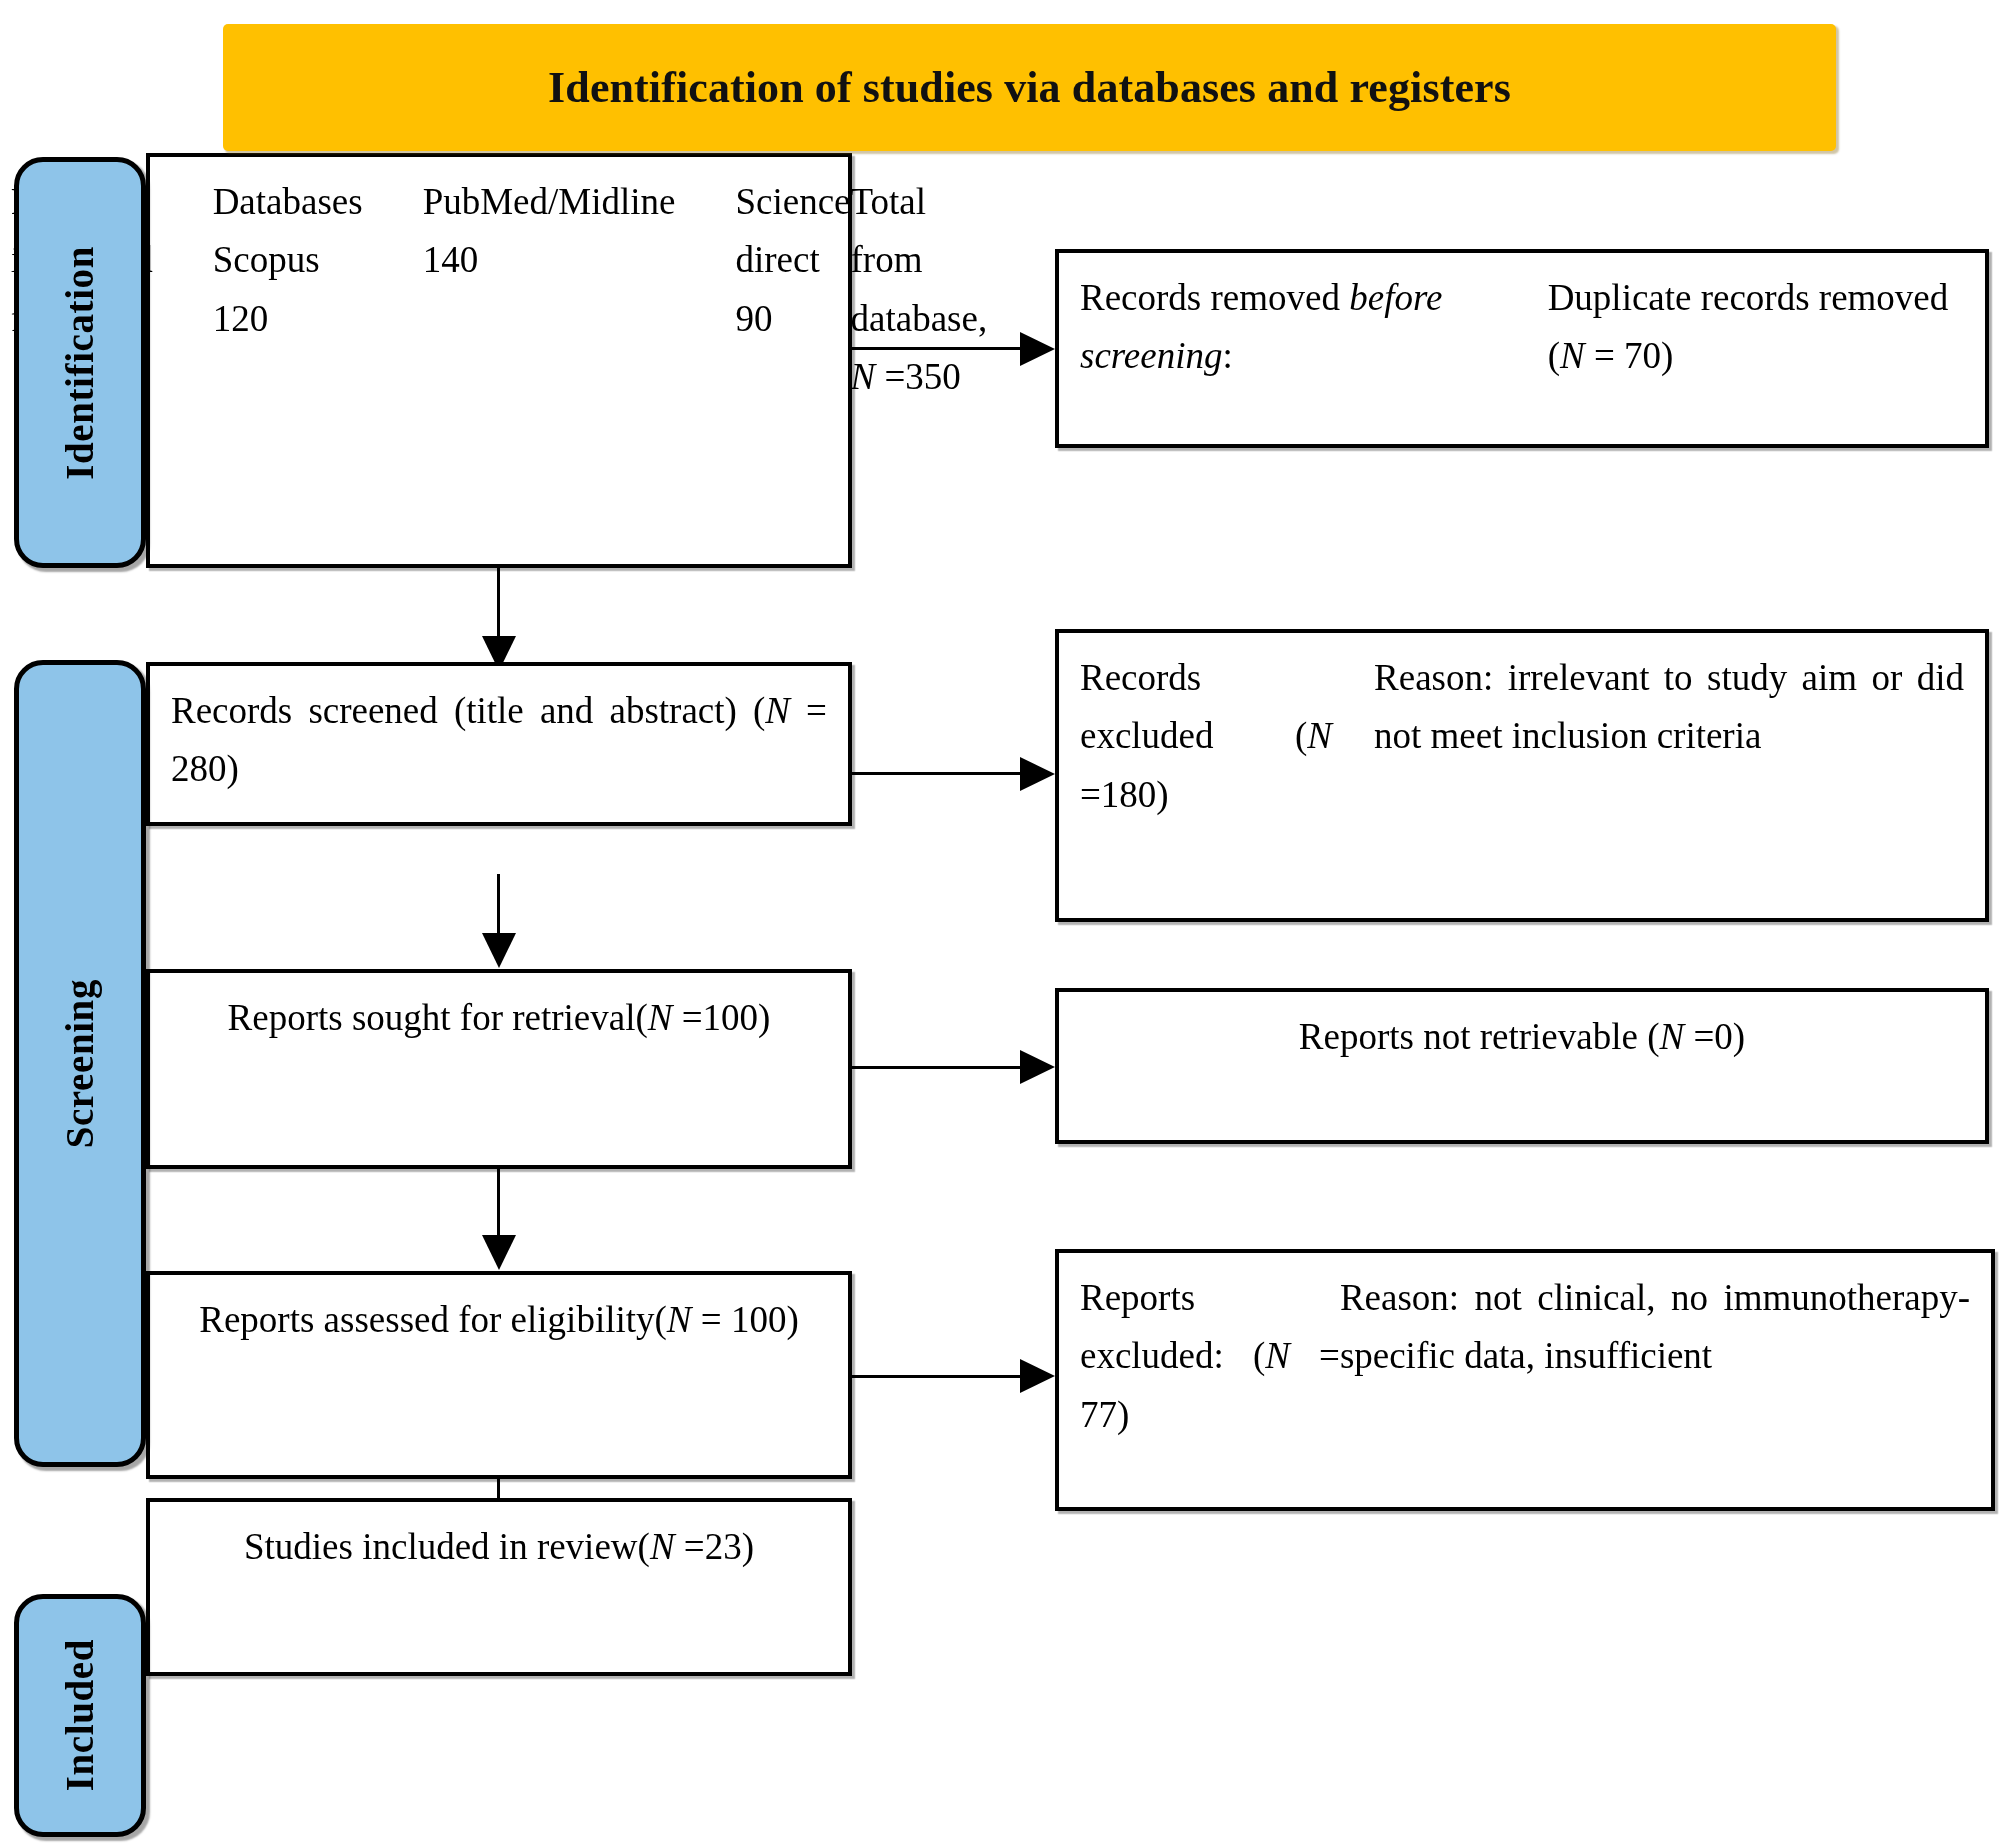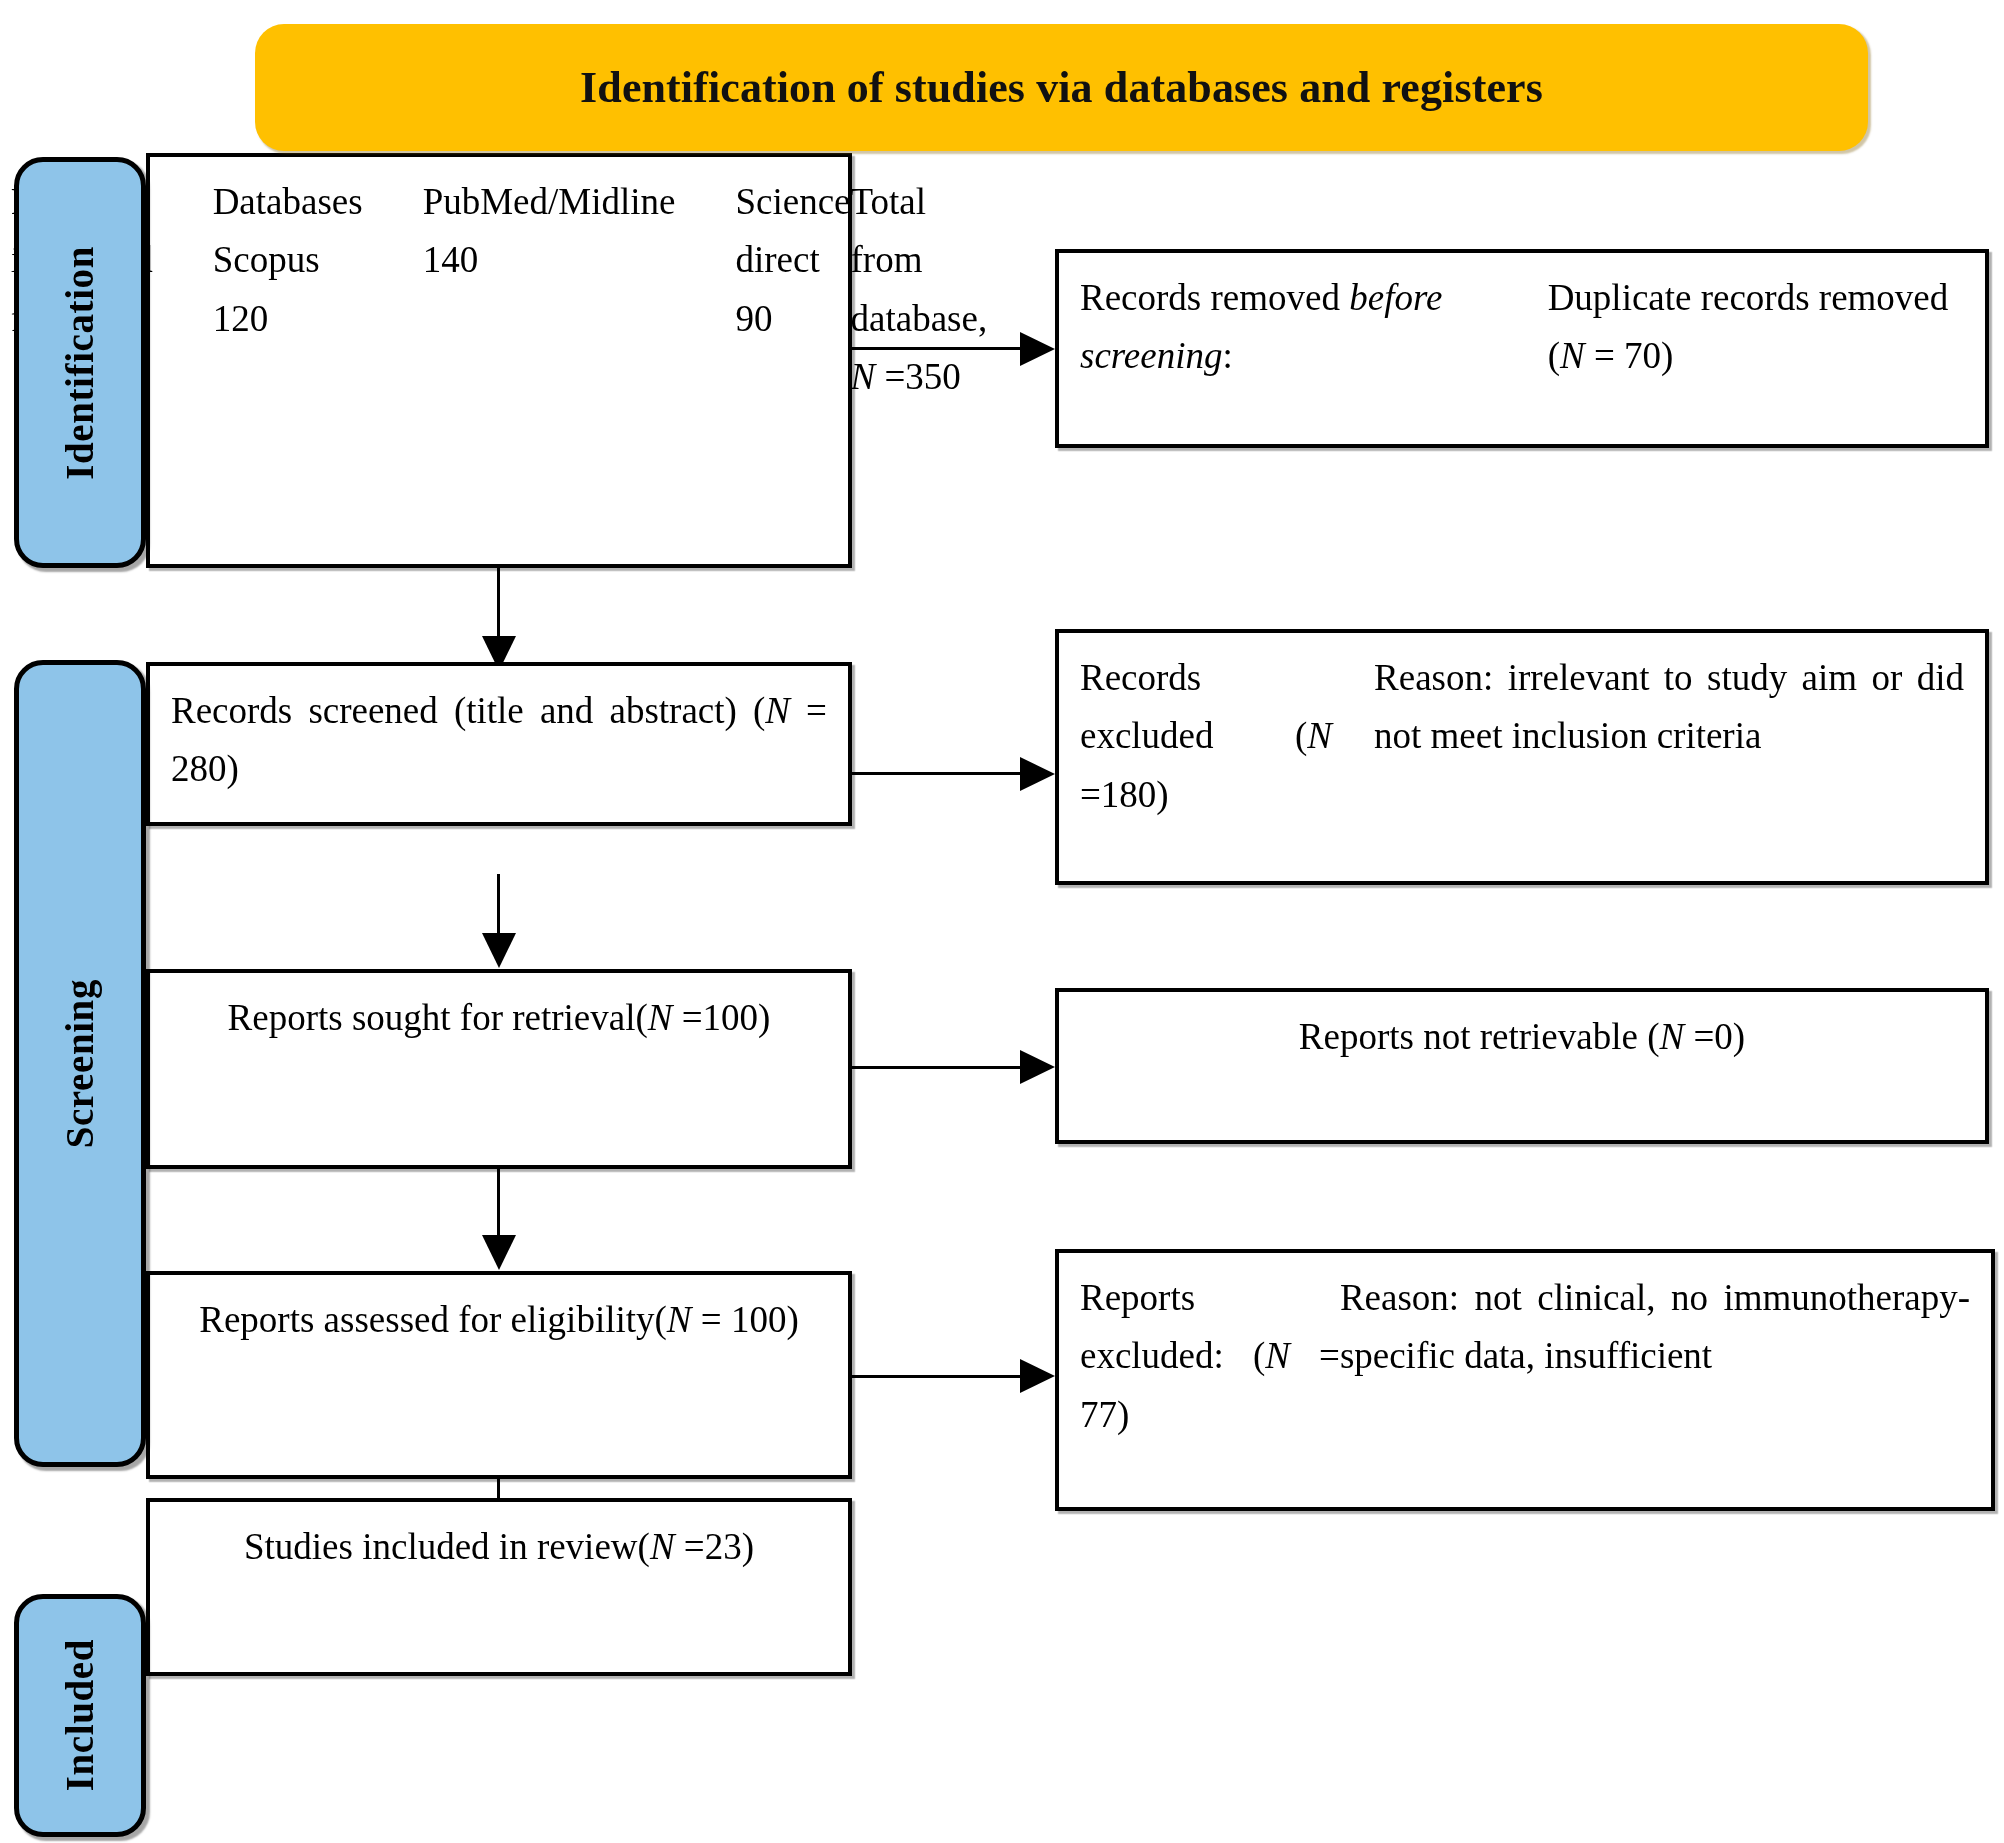--- a/index.html
+++ b/index.html
@@ -13,27 +13,26 @@
     width: 2005px; height: 1844px;
     overflow: hidden;
   }
 
   
   .header-banner {
     position: absolute;
     left: 223px; top: 24px;
     width: 1613px; height: 127px;
     background: #FFC000;
-    border-radius: 29px;
+    border-radius: 5px;
     box-shadow: 2.5px 2.5px 1.9px rgba(120,90,0,0.35);
     display: flex;
     align-items: center;
     justify-content: center;
     z-index: 6;
-    margin-left: 32px;
   }
   .header-title {
     font-size: 44px;
     font-weight: bold;
     color: #111111;
     letter-spacing: 0.1px;
     text-align: center;
     white-space: nowrap;
   }
 
@@ -85,21 +84,21 @@
 
   
   #box-identified     { left: 146px; top: 153px;  width: 706px; height: 415px; }
   #box-screened       { left: 146px; top: 662px; width: 706px; height: 164px; }
   #box-sought         { left: 146px; top: 969px; width: 706px; height: 200px; }
   #box-assessed       { left: 146px; top: 1271px; width: 706px; height: 208px; }
   #box-included       { left: 146px; top: 1498px; width: 706px; height: 178px; }
 
   
   #box-removed        { left: 1055px; top: 249px;  width: 934px; height: 199px; }
-  #box-excluded-recs  { left: 1055px; top: 629px; width: 934px; height: 256px; gap: 42px; }
+  #box-excluded-recs  { left: 1055px; top: 629px; width: 934px; height: 293px; gap: 42px; }
   #box-not-retrieve   { left: 1055px; top: 988px; width: 934px; height: 156px; }
   #box-excluded-reps  { left: 1055px; top: 1249px; width: 940px; height: 262px; }
 
   .vline { position: absolute; background: #000; width: 3.1px; z-index: 4; }
   .hline { position: absolute; background: #000; height: 3.1px; z-index: 4; }
 
   .arrow-down {
     position: absolute;
     width: 0; height: 0;
     border-left: 17px solid transparent;

